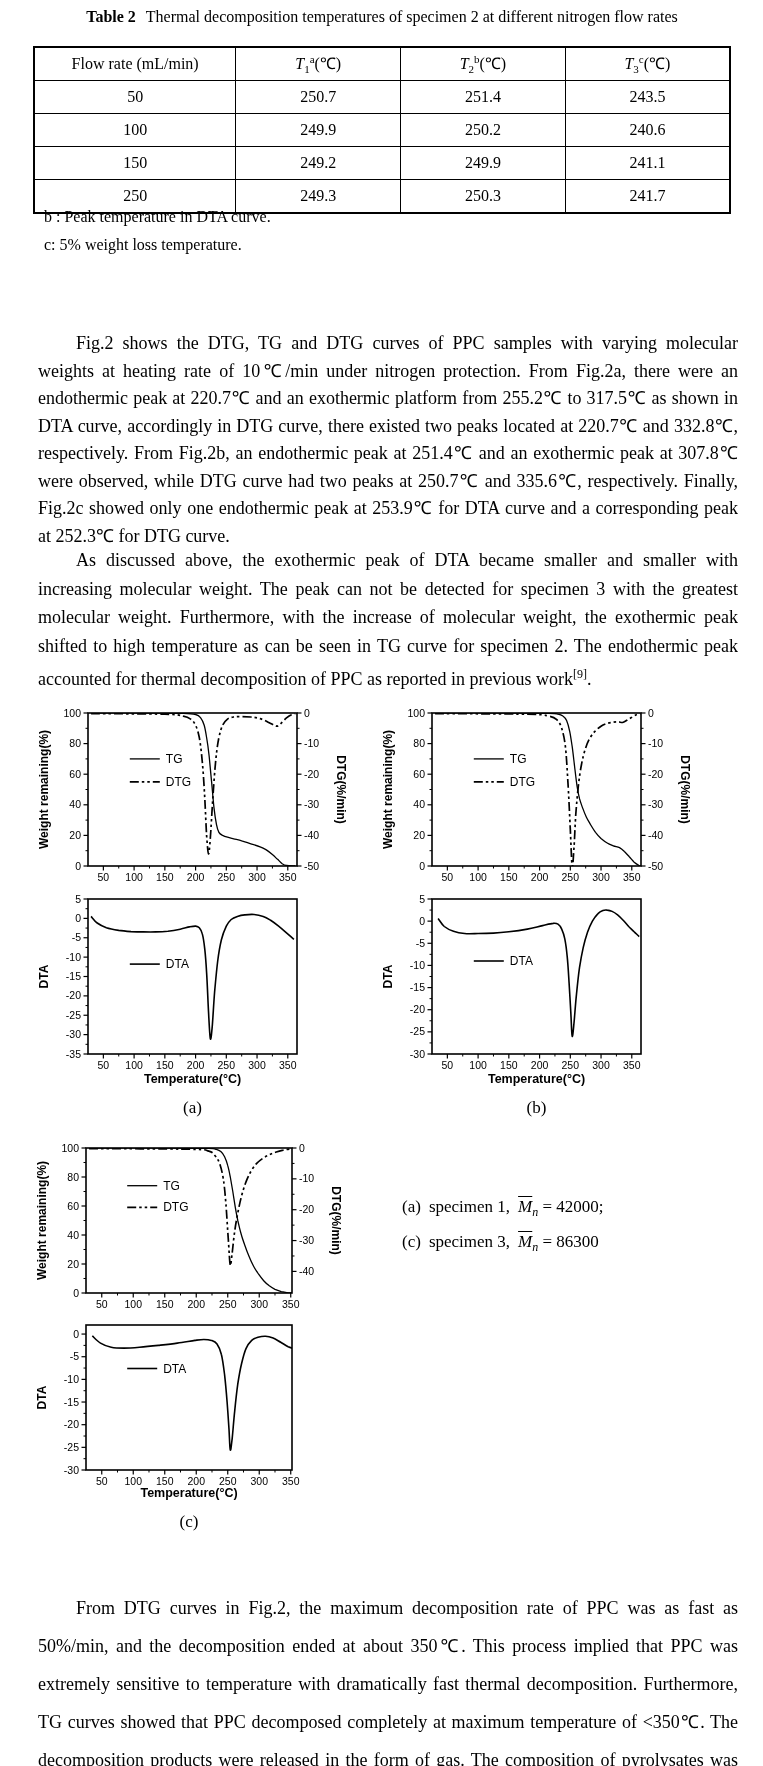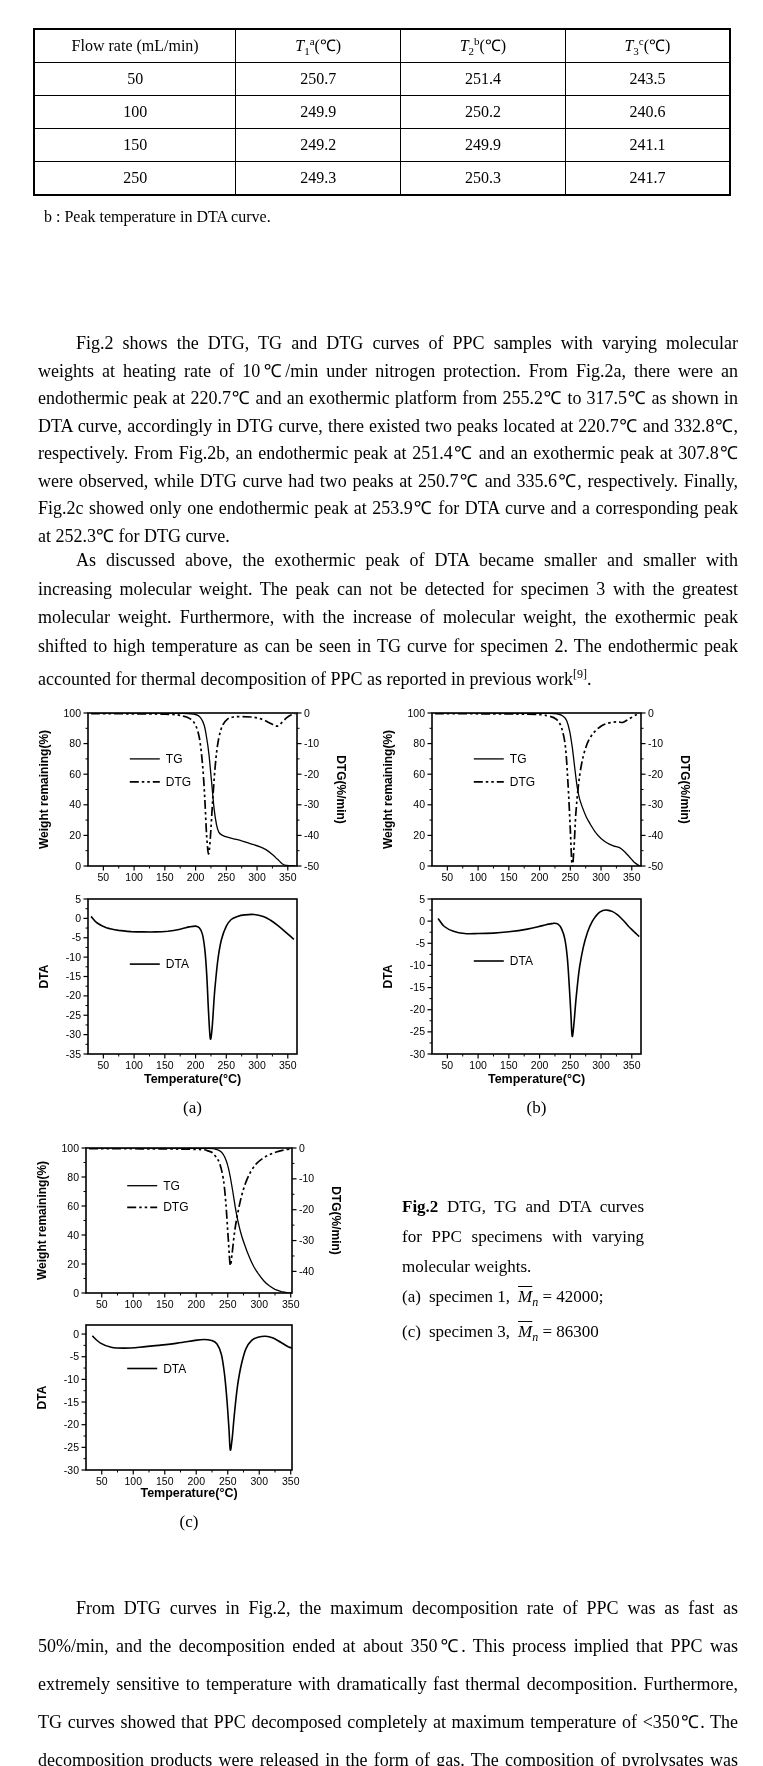--- a/index.html
+++ b/index.html
@@ -42,20 +42,23 @@
   .cap-spec{margin-right:8px;}
   .msym{font-style:italic;text-decoration:overline;}
   .msub{font-style:italic;font-size:12px;}
 </style>
 </head>
 <body>
 
 <div class="page">
 
   <div id="table-block">
+    <div class="table-title">
+      <b>Table 2</b><span>Thermal decomposition temperatures of specimen 2 at different nitrogen flow rates</span>
+    </div>
     <table>
       <colgroup>
           <col class="c1">
           <col>
           <col>
           <col>
         </colgroup>
       <thead>
           <tr>
             <th>Flow rate (mL/min)</th>
@@ -88,20 +91,21 @@
             <td>249.3</td>
             <td>250.3</td>
             <td>241.7</td>
           </tr>
         </tbody>
     </table>
   </div>
 
   <div id="footnotes">
       <div>b : Peak temperature in DTA curve.</div>
+      <div>c: 5% weight loss temperature.</div>
     </div>
 
 
   <p id="para1" class="body-para">Fig.2 shows the DTG, TG and DTG curves of PPC samples with varying molecular weights at heating rate of 10℃/min under nitrogen protection. From Fig.2a, there were an endothermic peak at 220.7℃ and an exothermic platform from 255.2℃ to 317.5℃ as shown in DTA curve, accordingly in DTG curve, there existed two peaks located at 220.7℃ and 332.8℃, respectively. From Fig.2b, an endothermic peak at 251.4℃ and an exothermic peak at 307.8℃ were observed, while DTG curve had two peaks at 250.7℃ and 335.6℃, respectively. Finally, Fig.2c showed only one endothermic peak at 253.9℃ for DTA curve and a corresponding peak at 252.3℃ for DTG curve.</p>
 
   <p id="para2" class="body-para"><span>As discussed above, the exothermic peak of DTA became smaller and smaller with increasing molecular weight. The peak can not be detected for specimen 3 with the greatest molecular weight. Furthermore, with the increase of molecular weight, the exothermic peak shifted to high temperature as can be seen in TG curve for specimen 2. The endothermic peak accounted for thermal decomposition of PPC as reported in previous work</span><sup class="ref">[9]</sup><span>.</span></p>
 
   <svg id="panel-a" width="345" height="436" viewBox="0 0 345 436">
       <clipPath id="clip-a-0">
         <rect x="60" y="15" width="209" height="153"></rect>
@@ -457,21 +461,20 @@
       <line x1="58" y1="325.671875" x2="55.5" y2="325.671875" stroke="#000" stroke-width="1"></line>
       <text x="18" y="264.5" fill="#000" font-family="&quot;Liberation Sans&quot;, sans-serif" font-size="12" text-anchor="middle" font-weight="bold" transform="rotate(-90 18 264.5)">DTA</text>
       <path d="M 64.3 202.9 C 65.7 204.1, 69.3 208.2, 72.5 210.1 C 75.6 212.0, 79.3 213.4, 83.2 214.2 C 87.1 215.0, 91.1 215.1, 95.8 215.1 C 100.5 215.1, 105.8 214.7, 111.5 214.2 C 117.3 213.8, 124.1 213.1, 130.4 212.4 C 136.7 211.7, 143.3 211.0, 149.3 210.1 C 155.4 209.3, 162.6 208.0, 167.0 207.4 C 171.4 206.8, 173.1 206.5, 175.8 206.5 C 178.5 206.5, 181.2 206.7, 183.4 207.4 C 185.6 208.2, 187.4 208.7, 189.0 211.0 C 190.7 213.4, 192.2 216.3, 193.4 221.5 C 194.7 226.6, 195.6 233.9, 196.6 241.8 C 197.5 249.8, 198.4 260.0, 199.1 269.0 C 199.8 278.1, 200.5 288.2, 201.0 296.2 C 201.5 304.2, 201.7 315.6, 202.3 317.1 C 202.8 318.6, 203.4 311.8, 204.2 305.3 C 204.9 298.8, 205.7 287.2, 206.7 278.1 C 207.6 269.0, 208.7 258.8, 209.8 250.9 C 211.0 243.0, 212.2 236.4, 213.6 230.5 C 215.0 224.6, 216.3 219.4, 218.0 215.6 C 219.7 211.7, 221.7 209.3, 223.7 207.4 C 225.7 205.5, 227.7 204.9, 230.0 204.2 C 232.3 203.6, 235.0 203.2, 237.5 203.3 C 240.1 203.5, 242.6 204.2, 245.1 205.1 C 247.6 206.1, 250.1 207.8, 252.7 209.2 C 255.2 210.7, 258.0 212.7, 260.2 213.8 C 262.4 214.8, 264.9 215.3, 265.9 215.6" fill="none" stroke="#000" stroke-width="1.6" clip-path="url(#clip-c-1)"></path>
       <line x1="99.2" y1="235.5" x2="129.2" y2="235.5" stroke="#000" stroke-width="1.6"></line>
       <text x="135.2" y="239.5" fill="#000" font-family="&quot;Liberation Sans&quot;, sans-serif" font-size="12" text-anchor="start">DTA</text>
       <text x="161" y="364" fill="#000" font-family="&quot;Liberation Sans&quot;, sans-serif" font-size="12.5" text-anchor="middle" font-weight="bold">Temperature(°C)</text>
       <text x="161" y="394" fill="#000" font-family="&quot;Liberation Serif&quot;, serif" font-size="17" text-anchor="middle">(c)</text>
     </svg>
 
   <div id="fig-caption">
-    <div class="cap-main"><b>Fig.2</b> <span>DTG, TG and DTA curves for PPC specimens with varying molecular weights.</span></div>
     <div id="cap-items">
         <div class="cap-item"><span class="cap-label">(a)</span><span class="cap-spec">specimen 1,</span><span class="msym">M</span><sub class="msub">n</sub><span class="cap-val"> = 42000;</span></div>
         <div class="cap-item"><span class="cap-label">(c)</span><span class="cap-spec">specimen 3,</span><span class="msym">M</span><sub class="msub">n</sub><span class="cap-val"> = 86300</span></div>
       </div>
   </div>
 
   <p id="para3" class="body-para"><span>From DTG curves in Fig.2, the maximum decomposition rate of PPC was as fast as 50%/min, and the decomposition ended at about 350℃. This process implied that PPC was extremely sensitive to temperature with dramatically fast thermal decomposition. Furthermore, TG curves showed that PPC decomposed completely at maximum temperature of &lt;350℃. The decomposition products were released in the form of gas. The composition of pyrolysates was investigated using TG-IR technique in previous work</span><sup class="ref">[9]</sup><span>.</span></p>
 
 </div>
 

